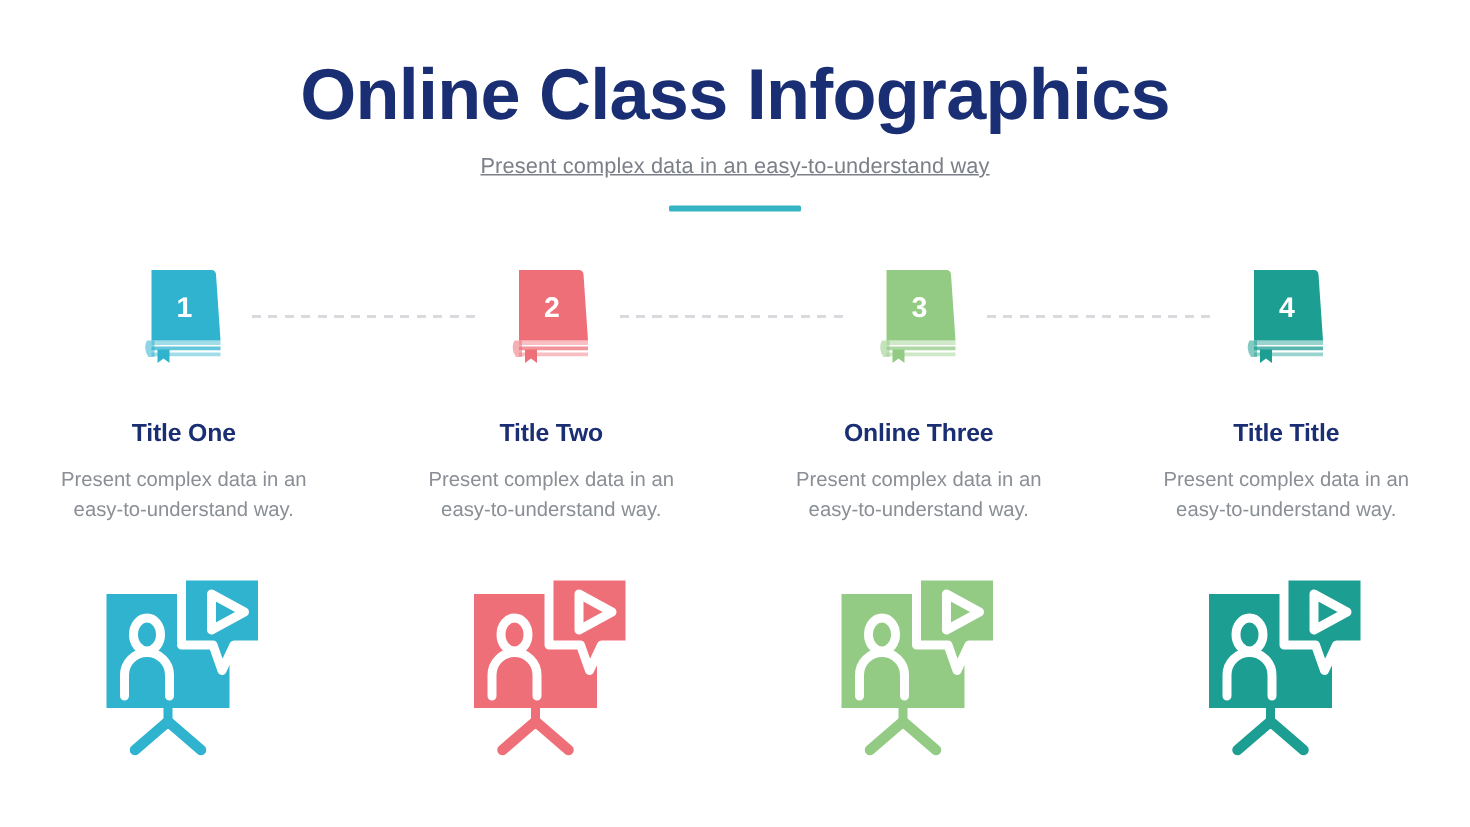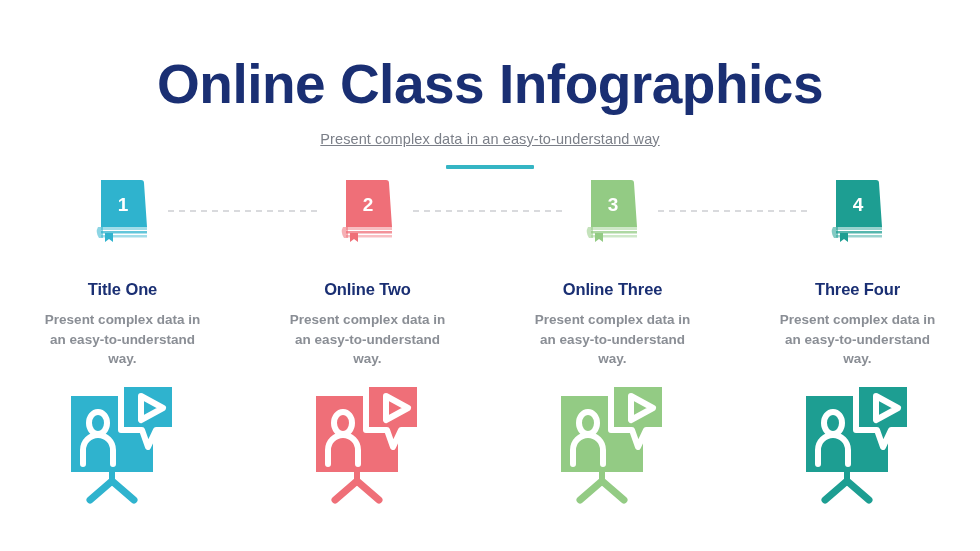--- a/index.html
+++ b/index.html
@@ -23,26 +23,26 @@
 
   
   .header {
     position: absolute;
     top: 38px;
     left: 0;
     width: 980px;
     text-align: center;
   }
   .main-title {
-    font-size: 55px;
+    font-size: 48px;
     font-weight: bold;
     color: #1a2f73;
     letter-spacing: -0.5px;
     line-height: 1.1;
-    margin: 16px;
+    margin: 0;
   }
   .subtitle {
     font-size: 14.5px;
     color: #7b7f88;
     margin-top: 12px;
     letter-spacing: 0.1px;
     text-decoration: underline;
   }
   .title-underline {
     width: 88px;
@@ -97,21 +97,20 @@
     text-align: center;
     letter-spacing: -0.1px;
   }
   .col-desc {
     margin-top: 11px;
     font-size: 13.5px;
     line-height: 1.45;
     color: #8a8e95;
     text-align: center;
     width: 170px;
-    font-weight: bold;
   }
 
   
   .icon-row {
     position: absolute;
     top: 382px;
     left: 0;
     width: 980px;
     display: flex;
   }
@@ -159,21 +158,21 @@
           <path d="M16 2 h40 a3 3 0 0 1 3 3 l3 44 h-46 z" fill="#ef6f78"></path>
           <path d="M16 49 h46 v3 h-46 z" fill="#ef6f78" opacity="0.45"></path>
           <path d="M16 53 h46 v2.5 h-46 z" fill="#ef6f78" opacity="0.75"></path>
           <path d="M16 57 h46 v2.5 h-46 z" fill="#ef6f78" opacity="0.45"></path>
           <path d="M13 49 q-3 5 1 11 h4 v-11 z" fill="#ef6f78" opacity="0.55"></path>
           <path d="M20 55 h8 v9 l-4 -3 l-4 3 z" fill="#ef6f78"></path>
           <text x="38" y="33" font-family="Liberation Sans, sans-serif" font-size="19" font-weight="bold" fill="#ffffff" text-anchor="middle">2</text>
         </svg>
       </div>
       <div class="connector"></div>
-      <div class="col-title">Online Two</div>
+      <div class="col-title">Title Two</div>
       <div class="col-desc">Present complex data in an easy-to-understand way.</div>
     </div>
 
     <div class="column">
       <div class="book-wrap">
         <svg class="book-svg" width="76" height="68" viewBox="0 0 76 68">
           <path d="M16 2 h40 a3 3 0 0 1 3 3 l3 44 h-46 z" fill="#93cb84"></path>
           <path d="M16 49 h46 v3 h-46 z" fill="#93cb84" opacity="0.45"></path>
           <path d="M16 53 h46 v2.5 h-46 z" fill="#93cb84" opacity="0.75"></path>
           <path d="M16 57 h46 v2.5 h-46 z" fill="#93cb84" opacity="0.45"></path>
@@ -192,21 +191,21 @@
         <svg class="book-svg" width="76" height="68" viewBox="0 0 76 68">
           <path d="M16 2 h40 a3 3 0 0 1 3 3 l3 44 h-46 z" fill="#1d9e92"></path>
           <path d="M16 49 h46 v3 h-46 z" fill="#1d9e92" opacity="0.45"></path>
           <path d="M16 53 h46 v2.5 h-46 z" fill="#1d9e92" opacity="0.75"></path>
           <path d="M16 57 h46 v2.5 h-46 z" fill="#1d9e92" opacity="0.45"></path>
           <path d="M13 49 q-3 5 1 11 h4 v-11 z" fill="#1d9e92" opacity="0.55"></path>
           <path d="M20 55 h8 v9 l-4 -3 l-4 3 z" fill="#1d9e92"></path>
           <text x="38" y="33" font-family="Liberation Sans, sans-serif" font-size="19" font-weight="bold" fill="#ffffff" text-anchor="middle">4</text>
         </svg>
       </div>
-      <div class="col-title">Three Four</div>
+      <div class="col-title">Title Title</div>
       <div class="col-desc">Present complex data in an easy-to-understand way.</div>
     </div>
 
   </div>
 
   <div class="icon-row">
 
     <div class="icon-cell">
       <svg class="board-svg" width="130" height="126" viewBox="0 0 130 126">
         <rect x="13" y="14" width="82" height="76" fill="#2fb3ce"></rect>

